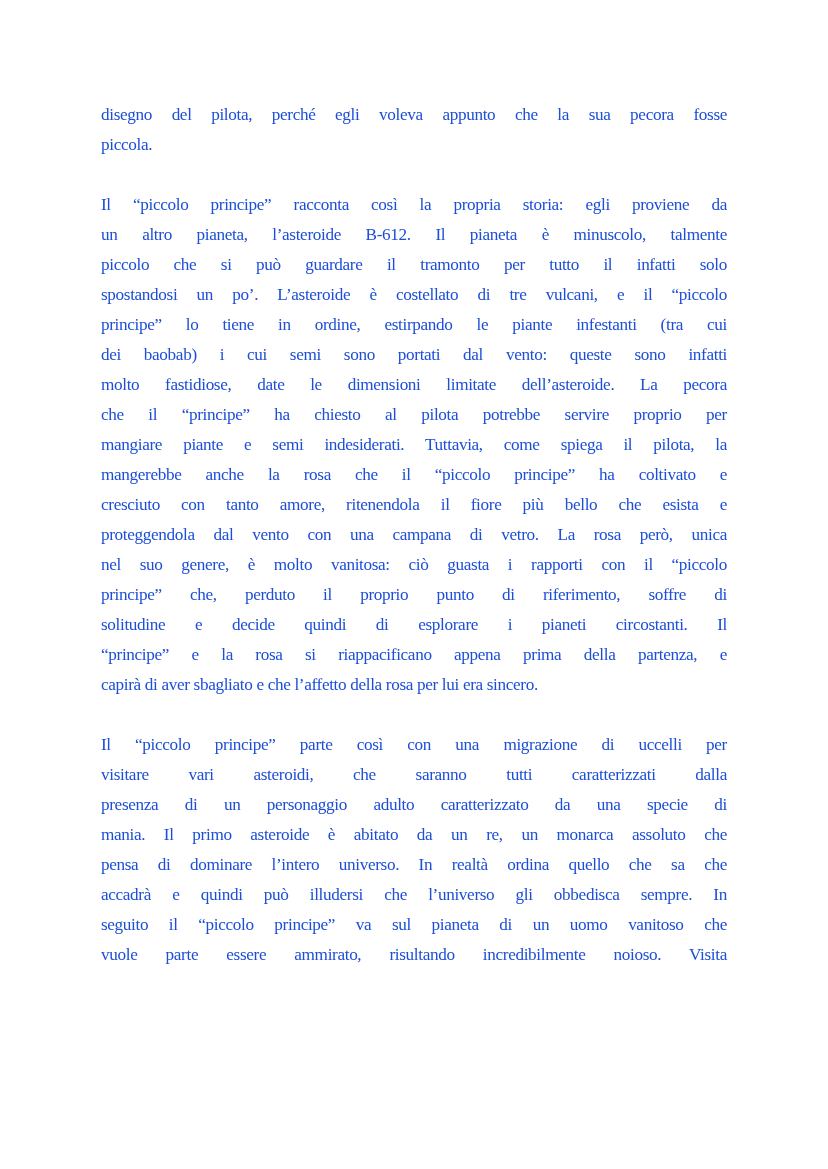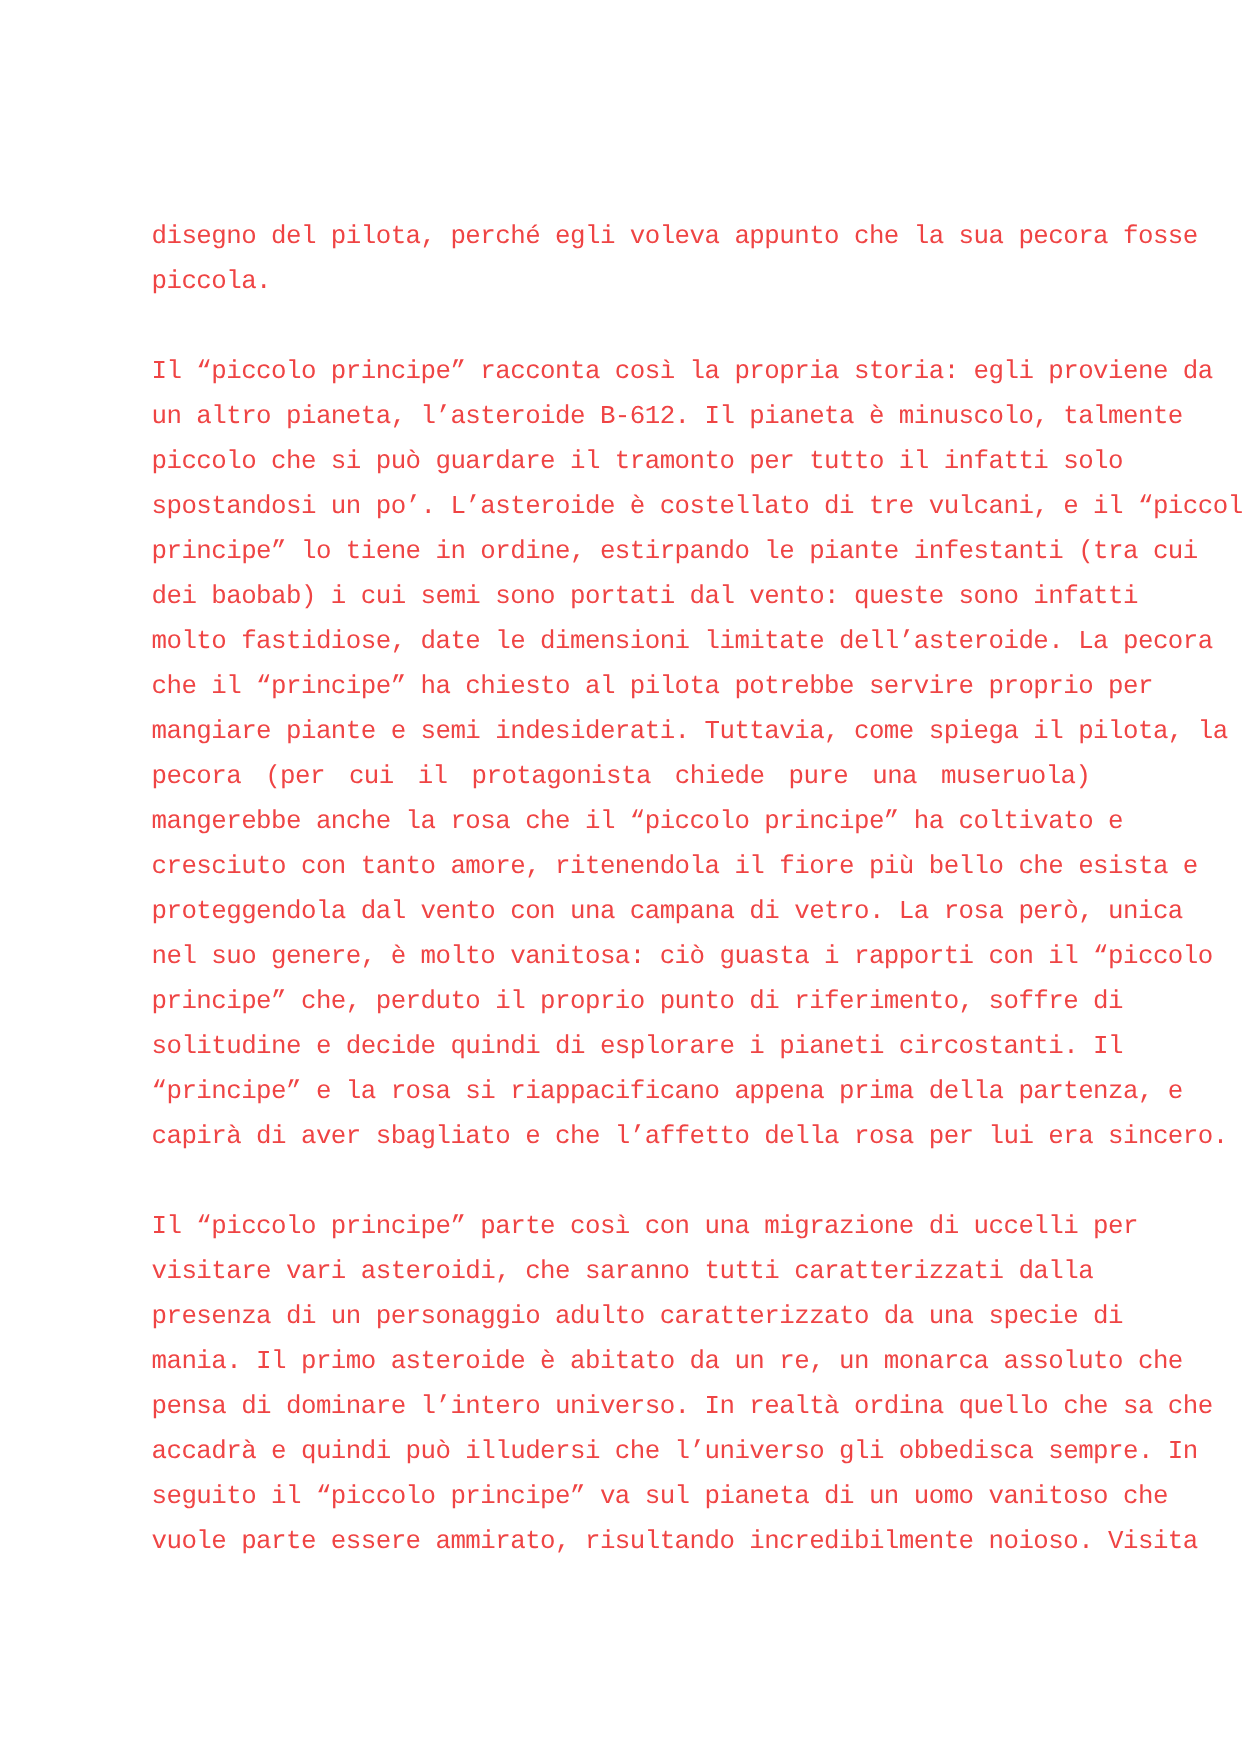--- a/index.html
+++ b/index.html
@@ -1,20 +1,20 @@
 <!DOCTYPE html>
 <html><head>
 <meta charset="utf-8">
 <style>
   html, body { margin: 0; padding: 0; background: #ffffff; }
   body { width: 828px; height: 1169px; position: relative; overflow: hidden; }
   .page {
     position: absolute; left: 101px; top: 100px; width: 626px;
-    font-family: Liberation Mono, monospace;
-    font-size: 17.2px; color: #ef4444; letter-spacing: -0.35px; margin-top: 44px;
+    font-family: Liberation Serif, serif;
+    font-size: 17.2px; color: #1d4ed8; letter-spacing: -0.35px;
   }
   .para { margin: 0 0 30px 0; }
   .line {
     display: block; height: 30px; line-height: 30px;
     text-align: justify; text-align-last: justify; white-space: nowrap;
     overflow: visible;
   }
   .line.last { text-align-last: left; }
 </style>
 </head>
@@ -29,21 +29,20 @@
   <div class="para">
     <span class="line">Il “piccolo principe” racconta così la propria storia: egli proviene da</span>
     <span class="line">un altro pianeta, l’asteroide B-612. Il pianeta è minuscolo, talmente</span>
     <span class="line">piccolo che si può guardare il tramonto per tutto il infatti solo</span>
     <span class="line">spostandosi un po’. L’asteroide è costellato di tre vulcani, e il “piccolo</span>
     <span class="line">principe” lo tiene in ordine, estirpando le piante infestanti (tra cui</span>
     <span class="line">dei baobab) i cui semi sono portati dal vento: queste sono infatti</span>
     <span class="line">molto fastidiose, date le dimensioni limitate dell’asteroide. La pecora</span>
     <span class="line">che il “principe” ha chiesto al pilota potrebbe servire proprio per</span>
     <span class="line">mangiare piante e semi indesiderati. Tuttavia, come spiega il pilota, la</span>
-    <span class="line">pecora (per cui il protagonista chiede pure una museruola)</span>
     <span class="line">mangerebbe anche la rosa che il “piccolo principe” ha coltivato e</span>
     <span class="line">cresciuto con tanto amore, ritenendola il fiore più bello che esista e</span>
     <span class="line">proteggendola dal vento con una campana di vetro. La rosa però, unica</span>
     <span class="line">nel suo genere, è molto vanitosa: ciò guasta i rapporti con il “piccolo</span>
     <span class="line">principe” che, perduto il proprio punto di riferimento, soffre di</span>
     <span class="line">solitudine e decide quindi di esplorare i pianeti circostanti. Il</span>
     <span class="line">“principe” e la rosa si riappacificano appena prima della partenza, e</span>
     <span class="line last">capirà di aver sbagliato e che l’affetto della rosa per lui era sincero.</span>
   </div>
 

